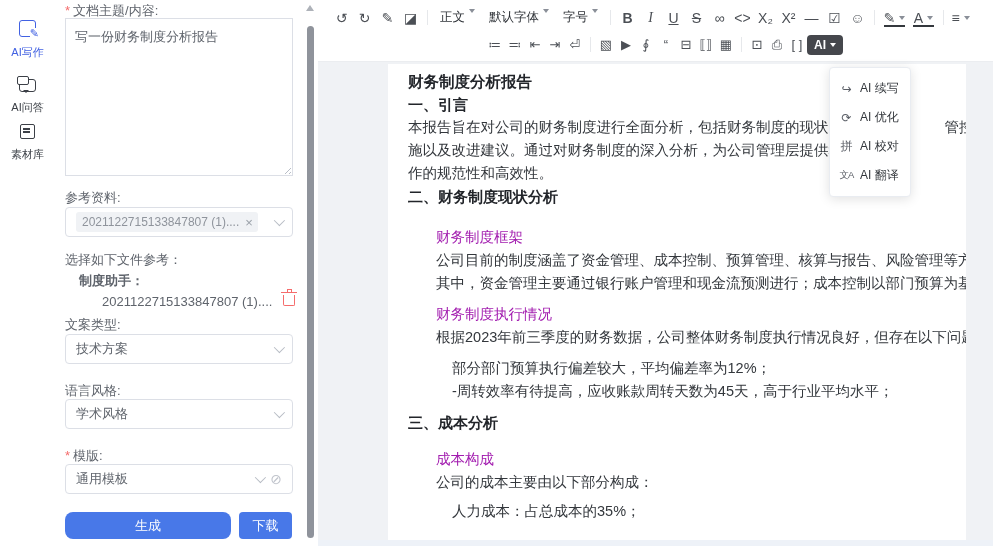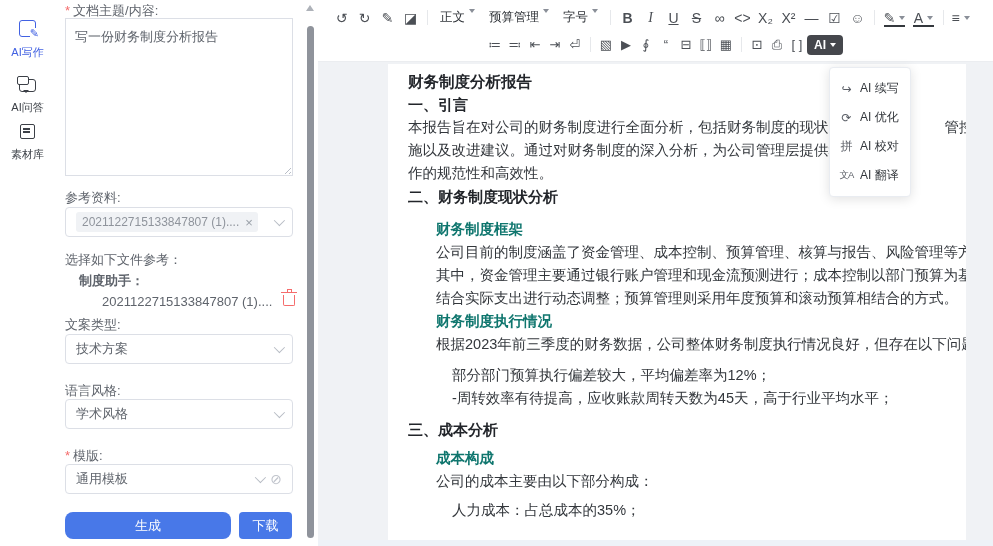--- a/index.html
+++ b/index.html
@@ -60,21 +60,21 @@
   .tb-div{width:1px;height:15px;background:#e6e8eb;margin:0 5px;flex:none;}
   .color-btn{position:relative;padding:0 3px;}
   .color-btn .bar{position:absolute;left:4px;right:4px;bottom:2px;height:2.5px;background:#34383d;}
   .ai-btn{background:#45474c;color:#fff;border-radius:4px;padding:3px 7px;font-size:12px;font-weight:700;display:flex;align-items:center;cursor:pointer;flex:none;}
   .ai-btn .caret{border-top-color:#fff;}
   .canvas{position:absolute;left:0;top:62px;width:675px;height:484px;background:#f0f2f5;}
   .page{position:absolute;left:70px;top:2px;width:578px;height:476px;background:#fff;box-sizing:border-box;padding:6px 0 0 20px;overflow:hidden;}
   .dl{line-height:23px;font-size:14.5px;color:#33373c;white-space:nowrap;}
   .dl.t{font-weight:700;font-size:15.5px;color:#22252a;}
   .dl.h{font-weight:700;font-size:15px;color:#22252a;}
-  .dl.s{font-weight:700;padding-left:28px;color:#0f766e;}
+  .dl.s{font-weight:400;padding-left:28px;color:#a21caf;margin-top:8px;}
   .dl.p1{padding-left:28px;}
   .dl.p2{padding-left:44px;}
   .bottom-strip{position:absolute;left:0;bottom:0;width:675px;height:6px;background:#eef2f8;}
   
   .ai-menu{position:absolute;left:511px;top:67px;width:80px;background:#fff;border:1px solid #e9ecf1;border-radius:4px;
       box-shadow:0 2px 12px rgba(0,0,0,.12);padding:6px 0;z-index:5;}
   .ai-mi{height:29px;display:flex;align-items:center;gap:6px;padding:0 9px;font-size:12px;color:#33373c;cursor:pointer;white-space:nowrap;}
   .ai-mi .mic{width:15px;font-size:12px;color:#5a5e66;text-align:center;flex:none;}
   .ai-mi .mic.small{font-size:9.5px;letter-spacing:-1px;}
 </style>
@@ -153,21 +153,21 @@
         </span>
         <span class="tbtn">
           <span>◪</span>
         </span>
         <span class="tb-div"></span>
         <span class="tdd">
           <span>正文</span>
           <span class="caret"></span>
         </span>
         <span class="tdd">
-          <span>预算管理</span>
+          <span>默认字体</span>
           <span class="caret"></span>
         </span>
         <span class="tdd">
           <span>字号</span>
           <span class="caret"></span>
         </span>
         <span class="tb-div"></span>
         <span class="tbtn g-b">
           <span>B</span>
         </span>
@@ -277,21 +277,20 @@
         <div class="dl t">财务制度分析报告</div>
         <div class="dl h">一、引言</div>
         <div class="dl p0">本报告旨在对公司的财务制度进行全面分析，包括财务制度的现状、存在　　　　　管控措</div>
         <div class="dl p0">施以及改进建议。通过对财务制度的深入分析，为公司管理层提供科学决　　　　　　　财务运</div>
         <div class="dl p0">作的规范性和高效性。</div>
         <div class="dl h">二、财务制度现状分析</div>
         <div style="height: 10px;"></div>
         <div class="dl s">财务制度框架</div>
         <div class="dl p1">公司目前的制度涵盖了资金管理、成本控制、预算管理、核算与报告、风险管理等方面。</div>
         <div class="dl p1">其中，资金管理主要通过银行账户管理和现金流预测进行；成本控制以部门预算为基础，</div>
-        <div class="dl p1">结合实际支出进行动态调整；预算管理则采用年度预算和滚动预算相结合的方式。</div>
         <div class="dl s">财务制度执行情况</div>
         <div class="dl p1">根据2023年前三季度的财务数据，公司整体财务制度执行情况良好，但存在以下问题：</div>
         <div style="height: 8px;"></div>
         <div class="dl p2">部分部门预算执行偏差较大，平均偏差率为12%；</div>
         <div class="dl p2">-周转效率有待提高，应收账款周转天数为45天，高于行业平均水平；</div>
         <div style="height: 8px;"></div>
         <div class="dl h">三、成本分析</div>
         <div style="height: 6px;"></div>
         <div class="dl s">成本构成</div>
         <div class="dl p1">公司的成本主要由以下部分构成：</div>

